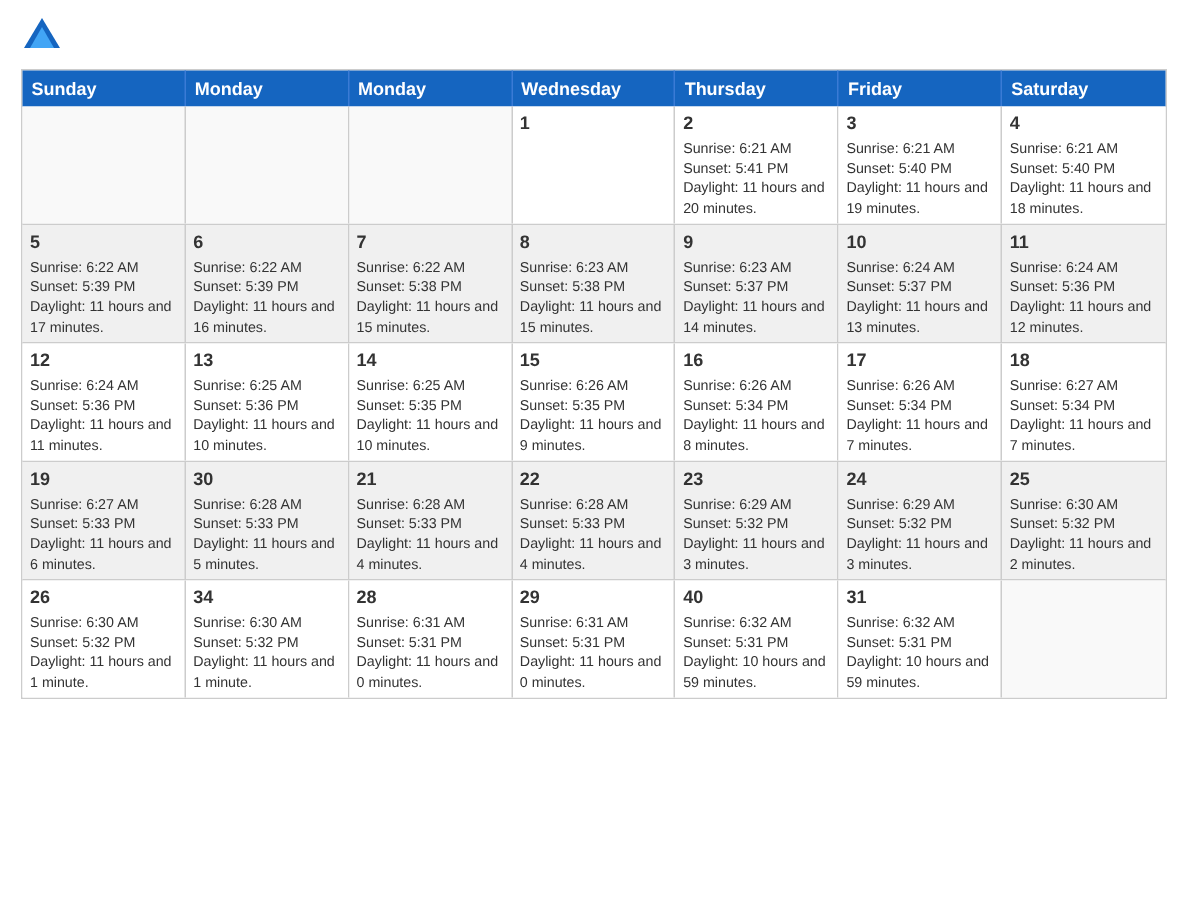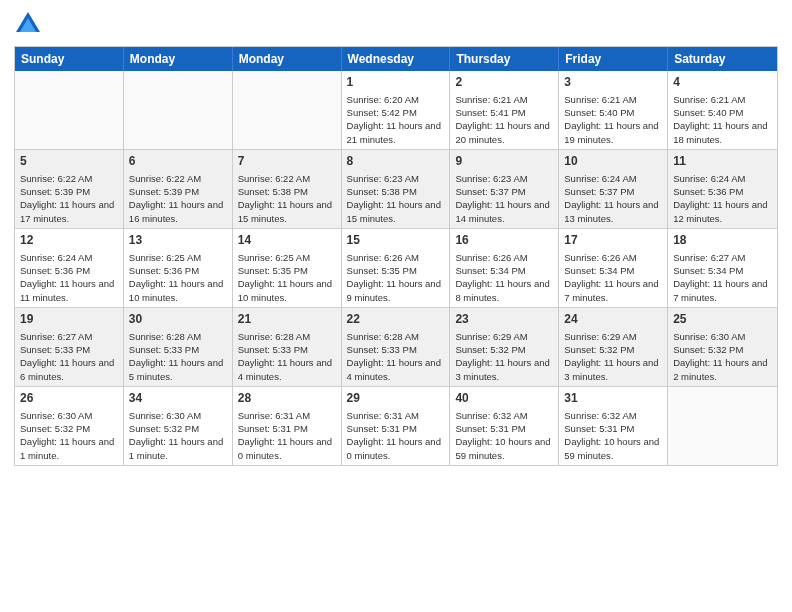--- a/index.html
+++ b/index.html
@@ -140,23 +140,21 @@
         <div class="day-name">Wednesday</div>
         <div class="day-name">Thursday</div>
         <div class="day-name">Friday</div>
         <div class="day-name">Saturday</div>
       </div>
     <div class="calendar-body">
     <div class="calendar-row">
           <div class="calendar-cell empty"></div>
           <div class="calendar-cell empty"></div>
           <div class="calendar-cell empty"></div>
-          <div class="calendar-cell"><span class="date-num">1</span><span style="white-space: pre-line;">Sunrise: 6:20 AM
-Sunset: 5:42 PM
-Daylight: 11 hours and 21 minutes.</span></div>
+          <div class="calendar-cell"><span class="date-num">1</span></div>
           <div class="calendar-cell"><span class="date-num">2</span><span style="white-space: pre-line;">Sunrise: 6:21 AM
 Sunset: 5:41 PM
 Daylight: 11 hours and 20 minutes.</span></div>
           <div class="calendar-cell"><span class="date-num">3</span><span style="white-space: pre-line;">Sunrise: 6:21 AM
 Sunset: 5:40 PM
 Daylight: 11 hours and 19 minutes.</span></div>
           <div class="calendar-cell"><span class="date-num">4</span><span style="white-space: pre-line;">Sunrise: 6:21 AM
 Sunset: 5:40 PM
 Daylight: 11 hours and 18 minutes.</span></div>
         </div>

